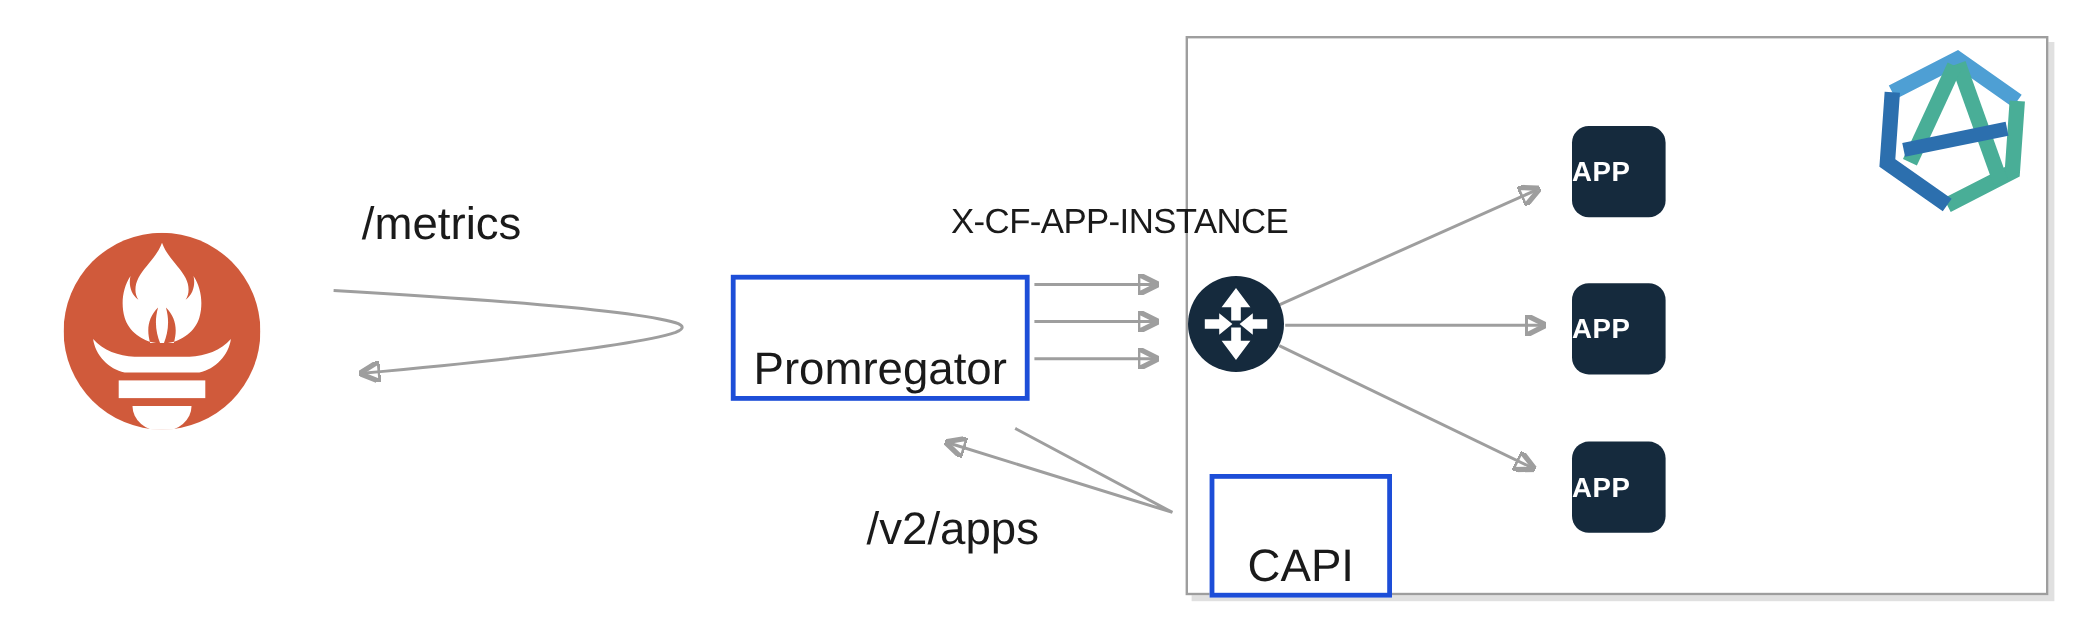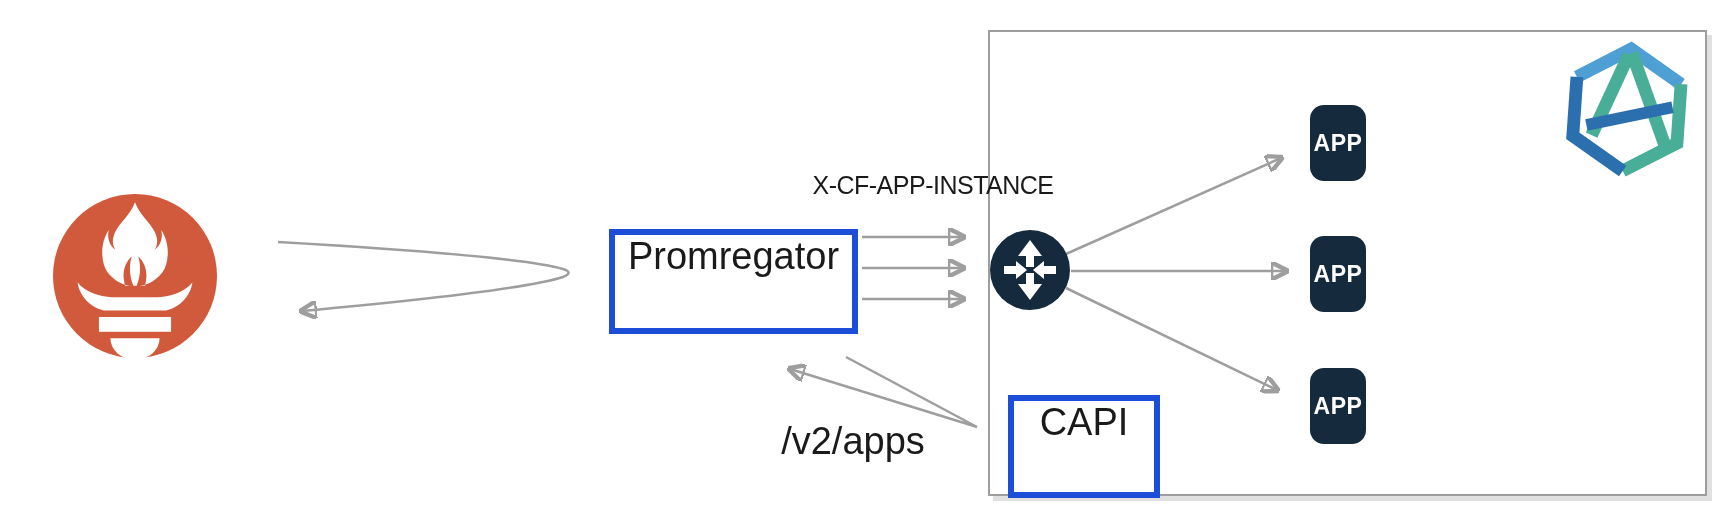--- a/index.html
+++ b/index.html
@@ -9,44 +9,44 @@
     background:#ffffff;
     font-family:"Liberation Sans", sans-serif;
     color:#1a1a1a;
     overflow:hidden;
   }
   .edges{position:absolute;left:0;top:0;z-index:2;pointer-events:none;}
   .edges path,.edges line{stroke:#9e9e9e;stroke-width:2.5;fill:none;}
   .node{position:absolute;z-index:3;}
   .lbl{position:absolute;z-index:4;text-align:center;white-space:nowrap;}
   .lbl-metrics{left:268px;top:167px;width:200px;font-size:38px;line-height:40px;}
-  .lbl-header{left:733px;top:166px;width:400px;font-size:25px;line-height:38px;letter-spacing:-0.5px;}
-  .lbl-v2apps{left:753px;top:421px;width:200px;font-size:38px;line-height:40px;}
+  .lbl-header{left:733px;top:166px;width:400px;font-size:29px;line-height:38px;letter-spacing:-0.5px;}
+  .lbl-v2apps{left:694px;top:421px;width:200px;font-size:38px;line-height:40px;}
   .procbox{
     position:absolute;z-index:3;background:#ffffff;
-    border:6px solid #1d4ed8;box-sizing:border-box;
-    display:flex;align-items:flex-start;justify-content:center;
+    border:4px solid #1d4ed8;box-sizing:border-box;
+    display:flex;align-items:flex-end;justify-content:center;
     font-size:38px;
   }
   .promregator{left:609px;top:229px;width:249px;height:105px;}
   .capi{left:1008px;top:395px;width:152px;height:103px;}
   .cf-box{
     position:absolute;z-index:1;left:988px;top:30px;width:719px;height:466px;
     background:#ffffff;border:2px solid #9e9e9e;box-sizing:border-box;
     box-shadow:5px 5px 0 #e0e0e0;
   }
   .prom-logo{left:53px;top:194px;width:164px;height:164px;}
   .router{left:990px;top:230px;width:80px;height:80px;}
   .hexlogo{left:1562px;top:41px;width:130px;height:136px;}
   .idx-lbl{position:absolute;z-index:4;width:160px;text-align:center;font-size:32px;line-height:32px;white-space:nowrap;left:1269px;}
   .idx0{top:64px;} .idx1{top:199px;} .idx2{top:333px;}
   .appbox{
-    position:absolute;z-index:3;left:1310px;width:56px;height:76px;
+    position:absolute;z-index:3;left:1310px;width:78px;height:76px;
     background:#152A3D;border-radius:14px;
-    display:flex;align-items:center;justify-content:center;
+    display:flex;align-items:center;justify-content:flex-start;
     color:#ffffff;font-size:23px;font-weight:bold;letter-spacing:0.5px;
   }
   .app0{top:105px;} .app1{top:236px;} .app2{top:368px;}
 </style>
 </head>
 <body>
 
 <div class="canvas">
 
   <div class="cf-box"></div>
@@ -78,20 +78,21 @@
          C29,36 30,28 34,22 C33,26 34,31 38,34 C36,31 36,27 38,23
          C41,17 47,13 50,5 Z
          M44,56 C42,49 43,43 48,38 C46,45 47,51 49,56 Z
          M56,56 C58,49 57,43 52,38 C54,45 53,51 51,56 Z"></path>
     <path fill="#ffffff" d="M15,54 C20,60 28,62.5 36,63 L64,63 C72,62.5 80,60 85,54
          C84,62 77,69.5 69,71 L31,71 C23,69.5 16,62 15,54 Z"></path>
     <rect x="28" y="75" width="44" height="9" fill="#ffffff"></rect>
     <path fill="#ffffff" d="M35,88 A15,13 0 0 0 65,88 Z"></path>
   </svg>
 
+  <div class="lbl lbl-metrics">/metrics</div>
 
   <div class="procbox promregator">
     <span>Promregator</span>
   </div>
 
   <div class="lbl lbl-header">X-CF-APP-INSTANCE</div>
 
   <svg class="node router" viewBox="0 0 80 80">
     <circle cx="40" cy="40" r="40" fill="#152A3D"></circle>
     <path fill="#ffffff" d="M40,10 L52,26 L44,26 L44,37 L36,37 L36,26 L28,26 Z"></path>

